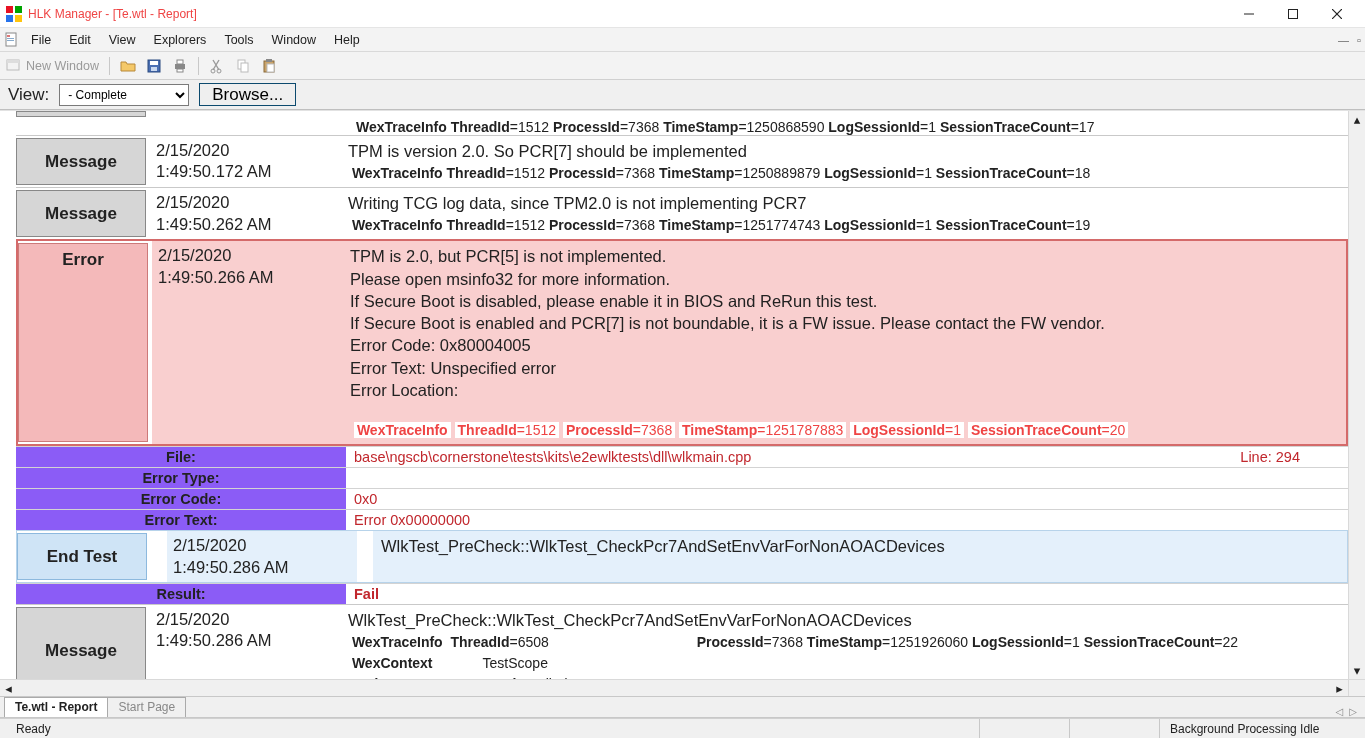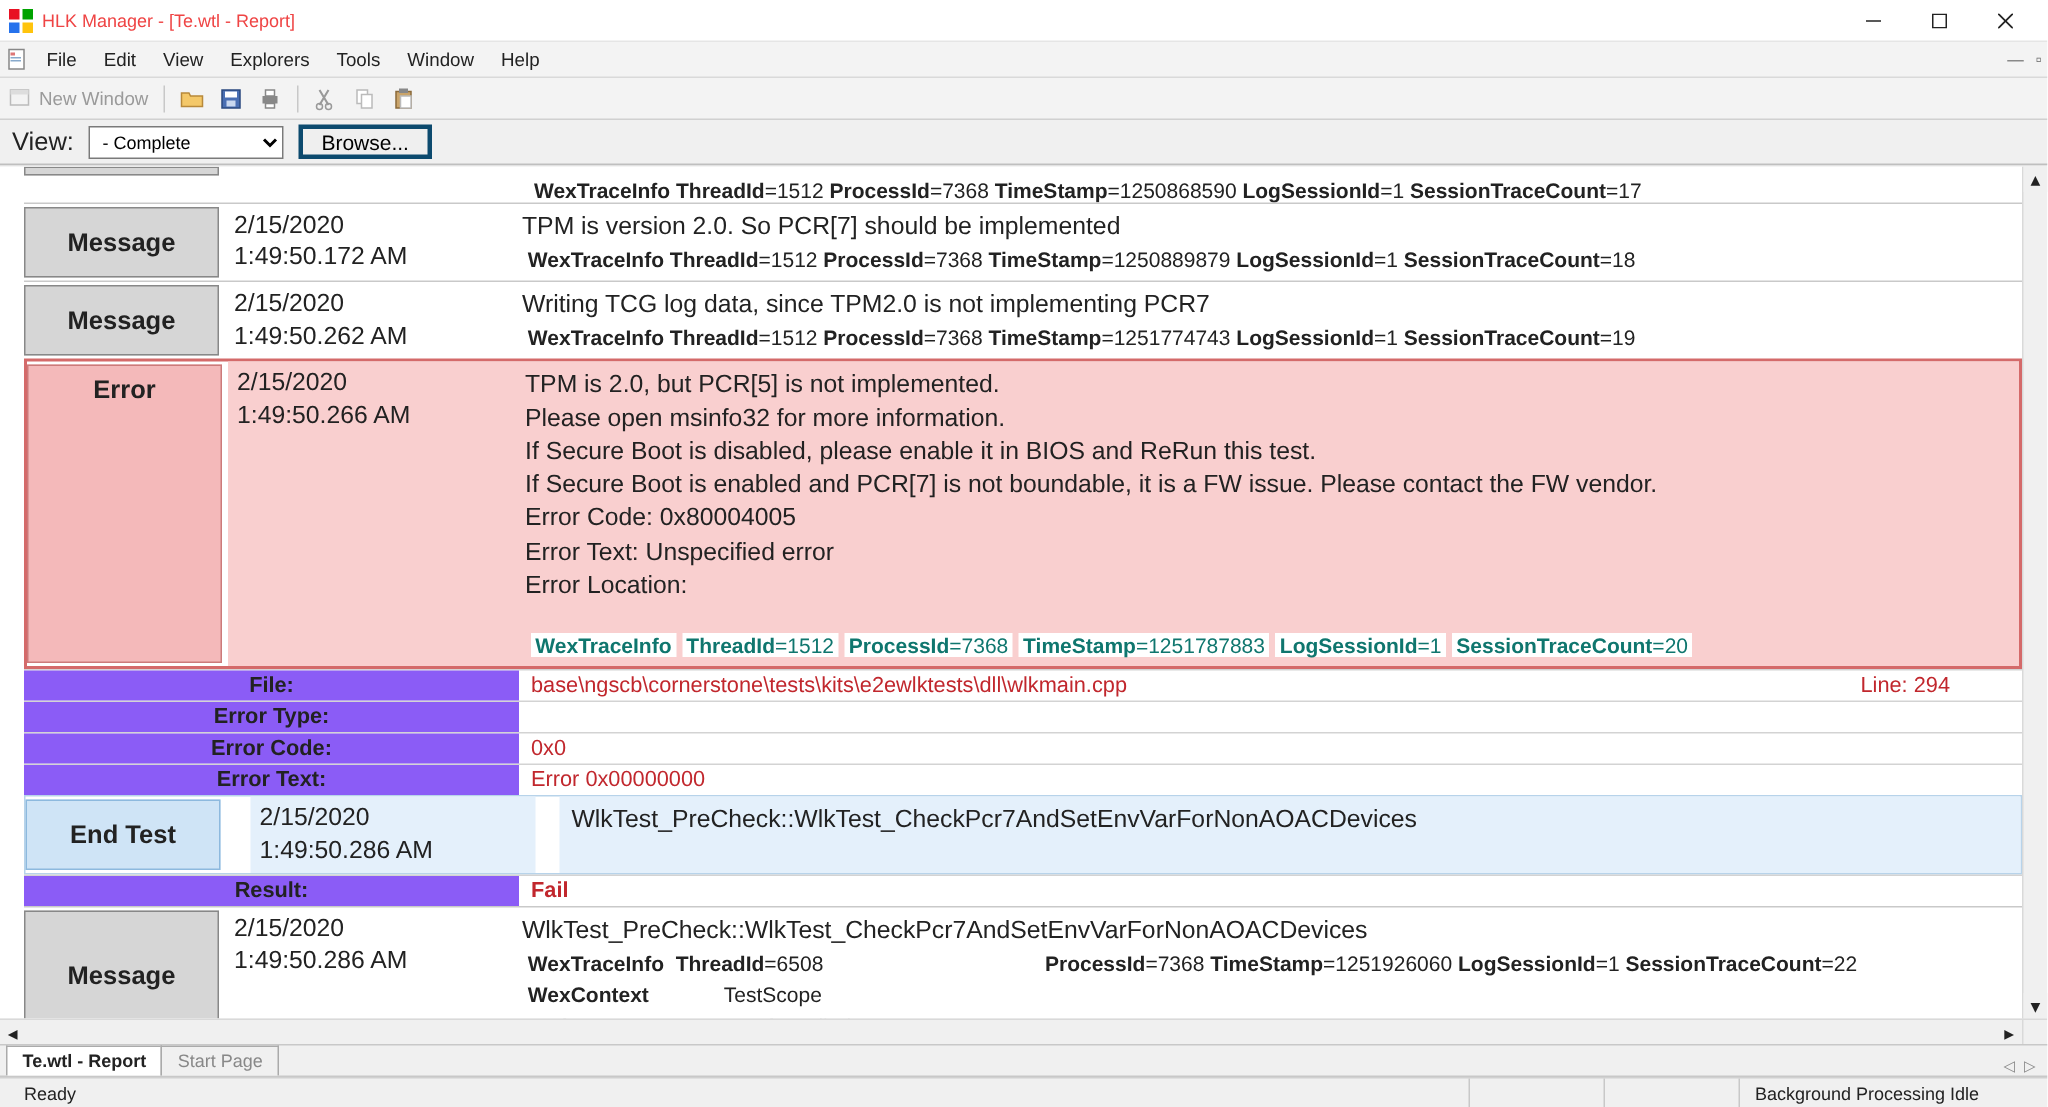--- a/index.html
+++ b/index.html
@@ -79,23 +79,23 @@
   .viewbar select {
     height:22px; width:130px;
     border:1px solid #7a7a7a;
     background:#fff;
     font-size:12px;
     padding-left:4px;
   }
   .viewbar button {
     height:23px;
     padding:0 12px;
-    border:3px solid #0c4a6e;
+    border:1px solid #0c4a6e;
     background:#efefef;
-    font-size:14px;
+    font-size:17px;
   }
 
   
   .main {
     flex:1 1 auto;
     overflow:hidden;
     position:relative;
     border-top:1px solid #e2e2e2;
   }
   .scrollarea {
@@ -128,21 +128,21 @@
     padding:4px 8px;
     font-size:16.5px;
     line-height:1.35;
   }
   .row.error-row { border:2px solid #d46a6a; }
   .row.error-row .cell-ts, .row.error-row .cell-body { background:#f9cfcf; }
   .row.endtest-row { border:1px solid #b7d3ea;gap:16px; }
   .row.endtest-row .cell-ts, .row.endtest-row .cell-body { background:#e4f0fb; }
   .trace { font-size:14px; margin-top:2px; }
   .trace b { font-weight:700; }
-  .trace.red, .trace.red b { color:#0f766e; }
+  .trace.red, .trace.red b { color:#ef4444; }
   .trace.red span.box { background:#fff; padding:0 3px; }
 
   
   .kv { display:flex; border-top:1px solid #d3d3d3; font-size:14.5px; }
   .kv .k { width:330px; min-width:330px; background:#8b5cf6; padding:2px 6px; font-weight:700;text-align:center; }
   .kv .v { flex:1; padding:2px 8px; color:#c1272d; }
   .kv .v .line { color:#c1272d; }
   .kv.result .v { color:#c1272d; font-weight:700; }
 
   

